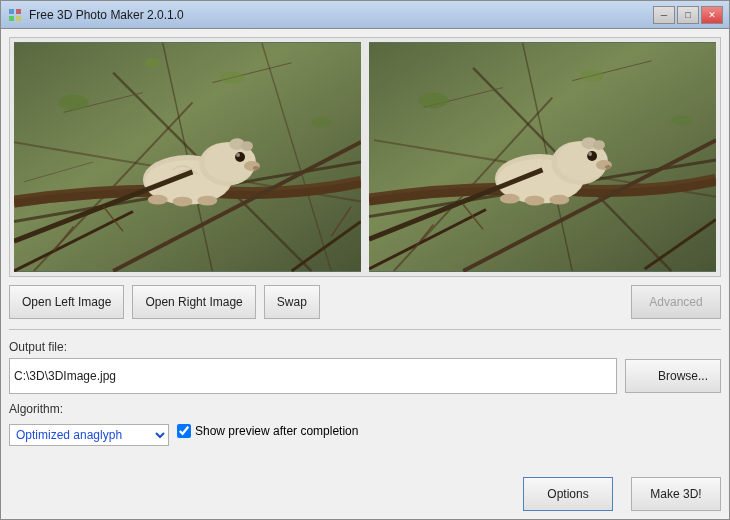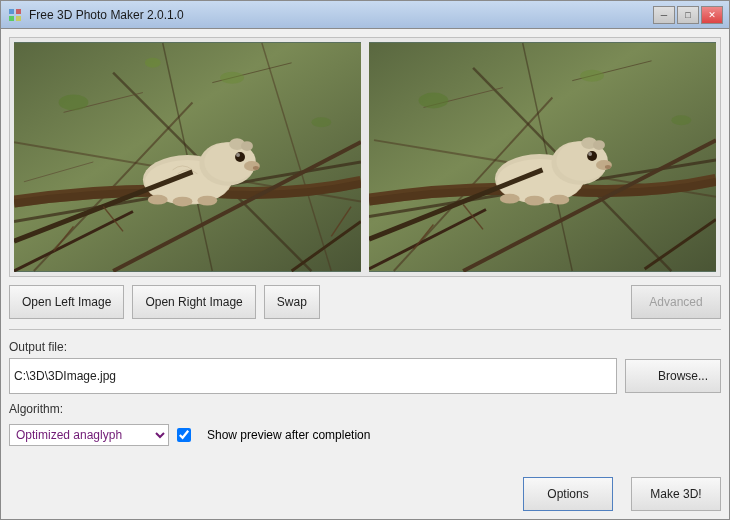--- a/index.html
+++ b/index.html
@@ -131,36 +131,36 @@
       padding: 0 4px;
       font-size: 12px;
       color: #222;
     }
     .btn-browse {
       min-width: 80px;
       padding-left: 32px;
     }
     .algorithm-row {
       display: flex;
-      align-items: center;
+      align-items: flex-start;
       gap: 8px;
     }
     .algorithm-select {
       height: 22px;
       border: 1px solid #b0b0b0;
       background: white;
       font-size: 12px;
       min-width: 160px;
       padding: 0 2px;
-      color: #701a75;
+      color: #1d4ed8;
     }
     .checkbox-row {
       display: flex;
       align-items: center;
-      gap: 16px;
+      gap: 4px;
     }
     .checkbox-row input[type="checkbox"] {
       width: 14px;
       height: 14px;
     }
     .bottom-buttons {
       display: flex;
       justify-content: flex-end;
       gap: 18px;
       margin-top: auto;

